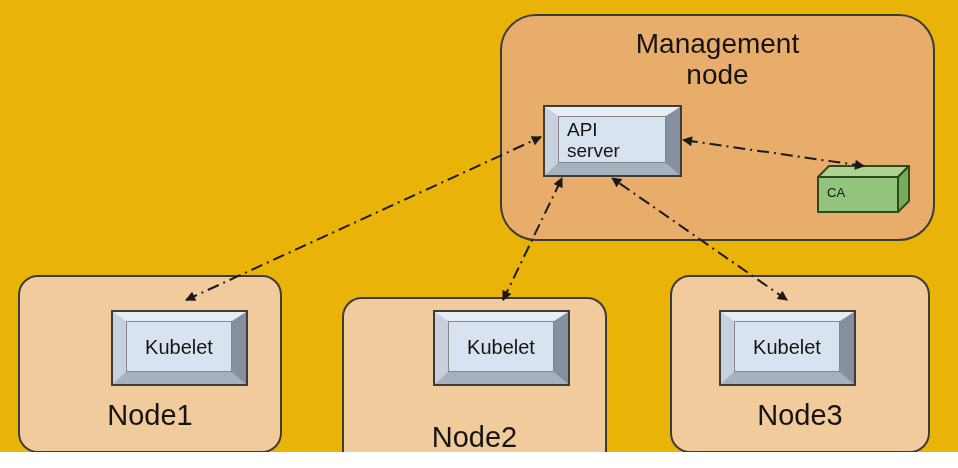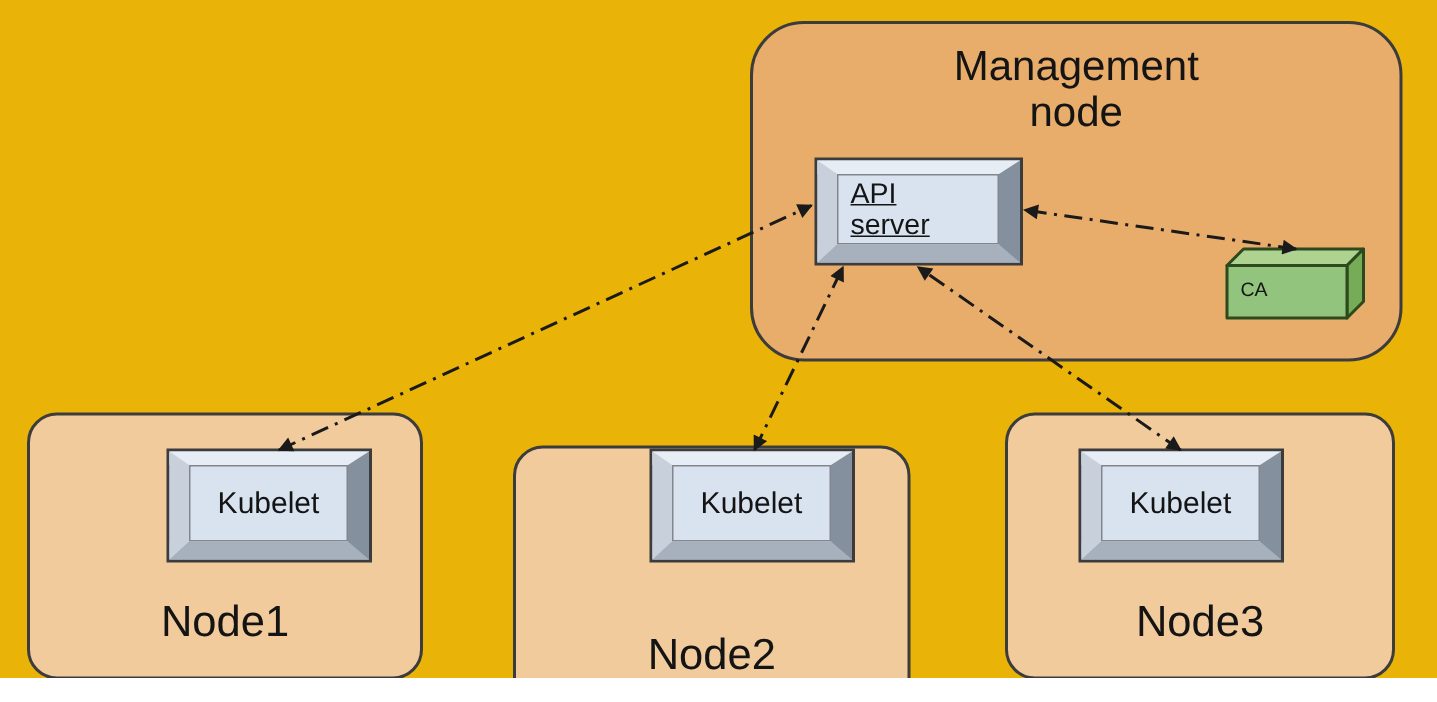--- a/index.html
+++ b/index.html
@@ -39,28 +39,28 @@
   
   .bevel {
     position:absolute; box-sizing:border-box;
     border-style:solid;
     border-width:9px 14px 12px 13px;
     border-color:var(--bevel-top) var(--bevel-right) var(--bevel-bottom) var(--bevel-left);
     background:var(--bevel-face);
     box-shadow:0 0 0 2px var(--box-border), inset 0 0 0 1px rgba(60,60,60,.55);
     display:flex; align-items:center; justify-content:center;
   }
-  .kubelet { width:133px; height:72px; }
+  .kubelet { width:133px; height:72px;margin-top:11px; }
   .kubelet.k1 { left:113px; top:301px; }
   .kubelet.k2 { left:435px; top:301px; }
   .kubelet.k3 { left:721px; top:301px; }
   .kubelet .lbl { font-size:20px; line-height:20px; }
 
   .api { left:545px; top:107px; width:135px; height:68px; justify-content:flex-start; }
-  .api .lbl { font-size:19px; line-height:21px; width:58px; margin-left:9px;text-decoration:underline; }
+  .api .lbl { font-size:19px; line-height:21px; width:58px; margin-left:9px; }
 
   
   .ca { position:absolute; left:812px; top:158px; width:100px; height:60px; }
   .ca svg { position:absolute; left:0; top:0; }
   .ca-front { fill:var(--ca-front); }
   .ca-top   { fill:var(--ca-top); }
   .ca-side  { fill:var(--ca-side); }
   .ca polygon { stroke:var(--ca-border); stroke-width:2; stroke-linejoin:round; }
   .ca .lbl {
     position:absolute; left:15px; top:25px; font-size:13px; line-height:20px;

